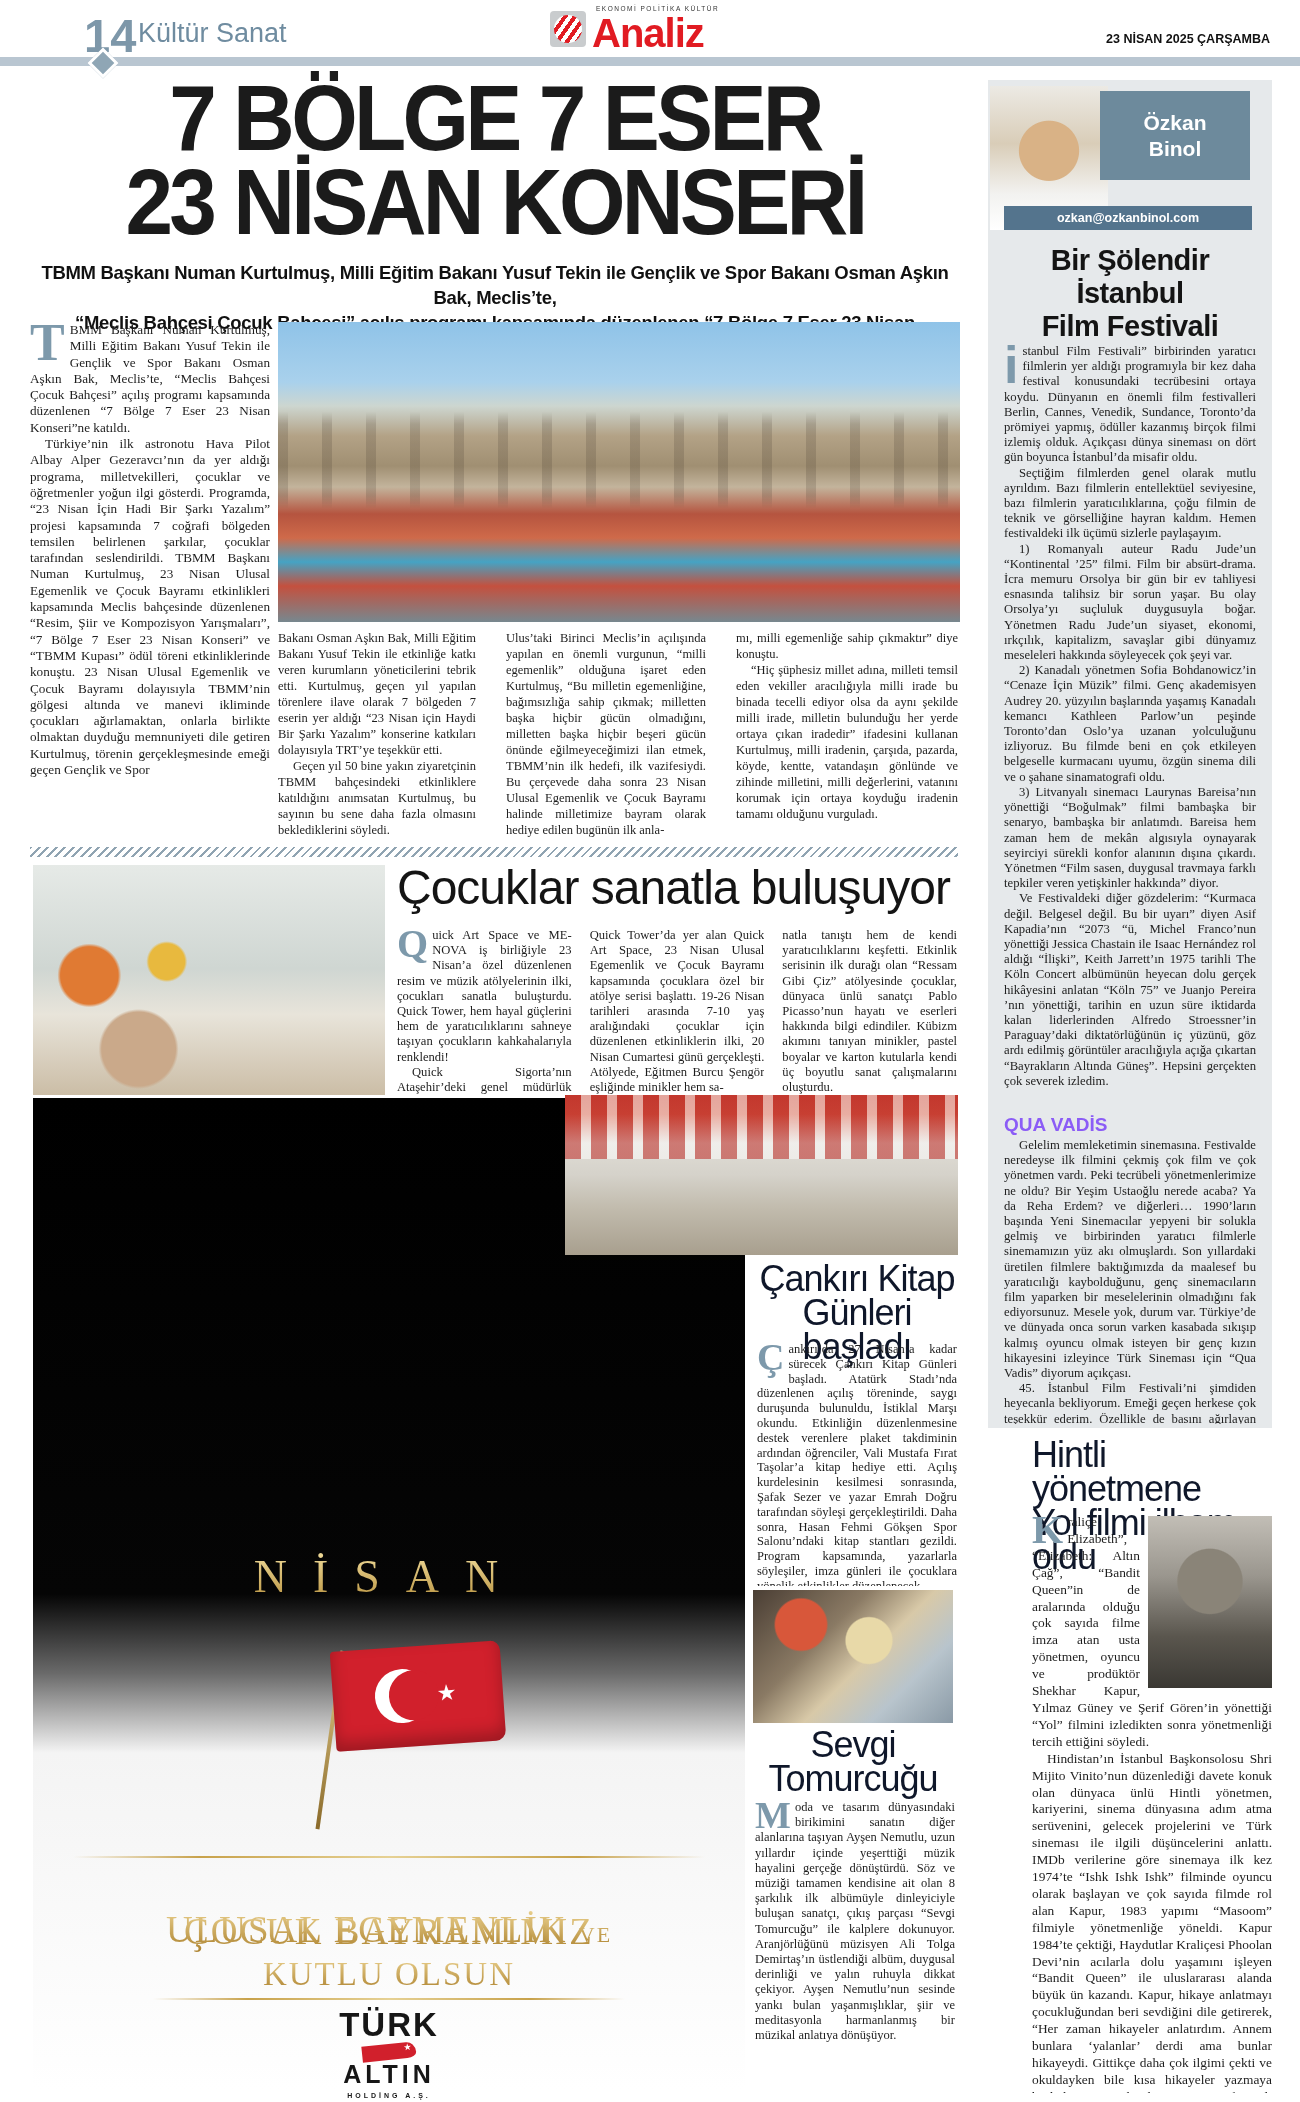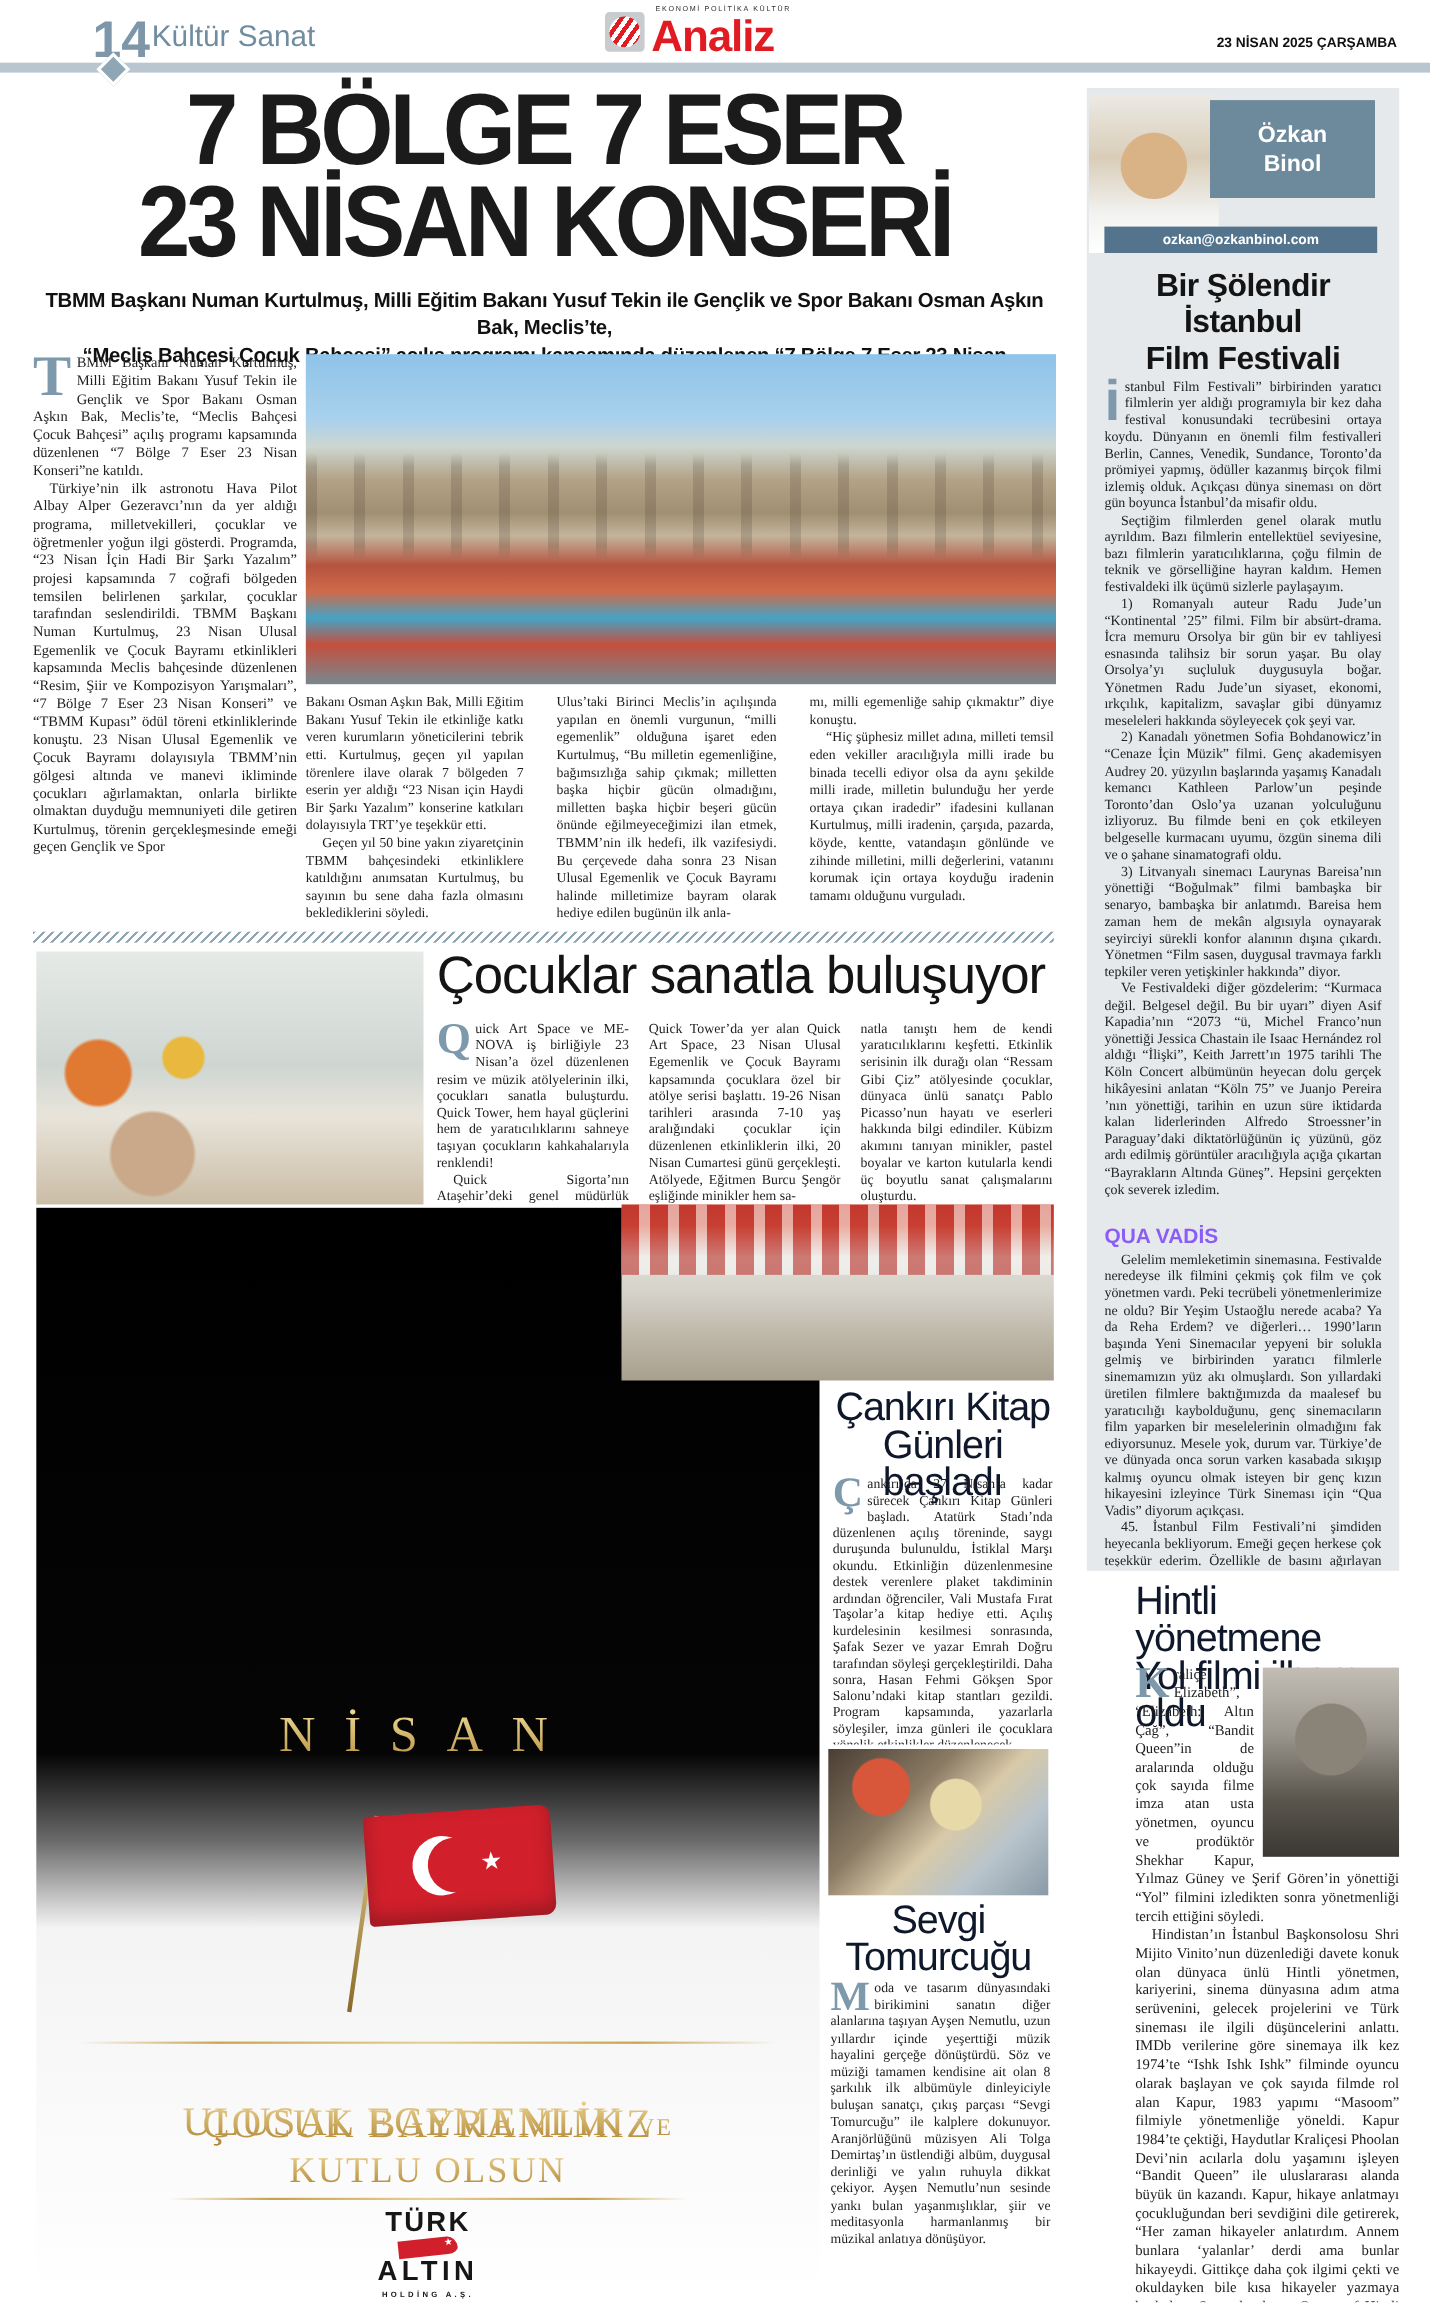--- a/index.html
+++ b/index.html
@@ -188,21 +188,21 @@
         <div class="star">★</div>
     </div>
     <div class="gold-line" style="position:absolute; left:40px; top:758px; width:632px;"></div>
     <div class="gold-serif" style="position:absolute; left:0; top:766px; width:100%; font-size:37px;margin-top:44px;"><span>ULUSAL EGEMENLİK</span>
          <span style="font-size:22px;">VE</span></div>
     <div class="gold-serif" style="position:absolute; left:0; top:812px; width:100%; font-size:37px;">ÇOCUK BAYRAMIMIZ</div>
     <div class="gold-serif" style="position:absolute; left:0; top:858px; width:100%; font-size:33px;">KUTLU OLSUN</div>
     <div class="gold-line" style="position:absolute; left:120px; top:900px; width:472px;"></div>
 
     <div style="position:absolute; left:0; top:908px; width:100%; display:flex; flex-direction:column; align-items:center;">
-      <div class="brand" style="font-size:25px; letter-spacing:2px;">TÜRK</div>
+      <div class="brand" style="font-size:33px; letter-spacing:2px;">TÜRK</div>
       <div class="brand-swoosh"></div>
       <div class="brand" style="font-size:25px; letter-spacing:4px;">ALTIN</div>
       <div class="brand" style="font-size:7px; letter-spacing:3px; margin-top:3px;">HOLDİNG A.Ş.</div>
     </div>
   </div>
 
   <div class="abs ph ph-fair" style="left:565px; top:1095px; width:393px; height:160px;"></div>
 
   <div class="abs" style="left:757px; top:1262px; width:200px;">
     <div class="mid-head">Çankırı Kitap</div>

